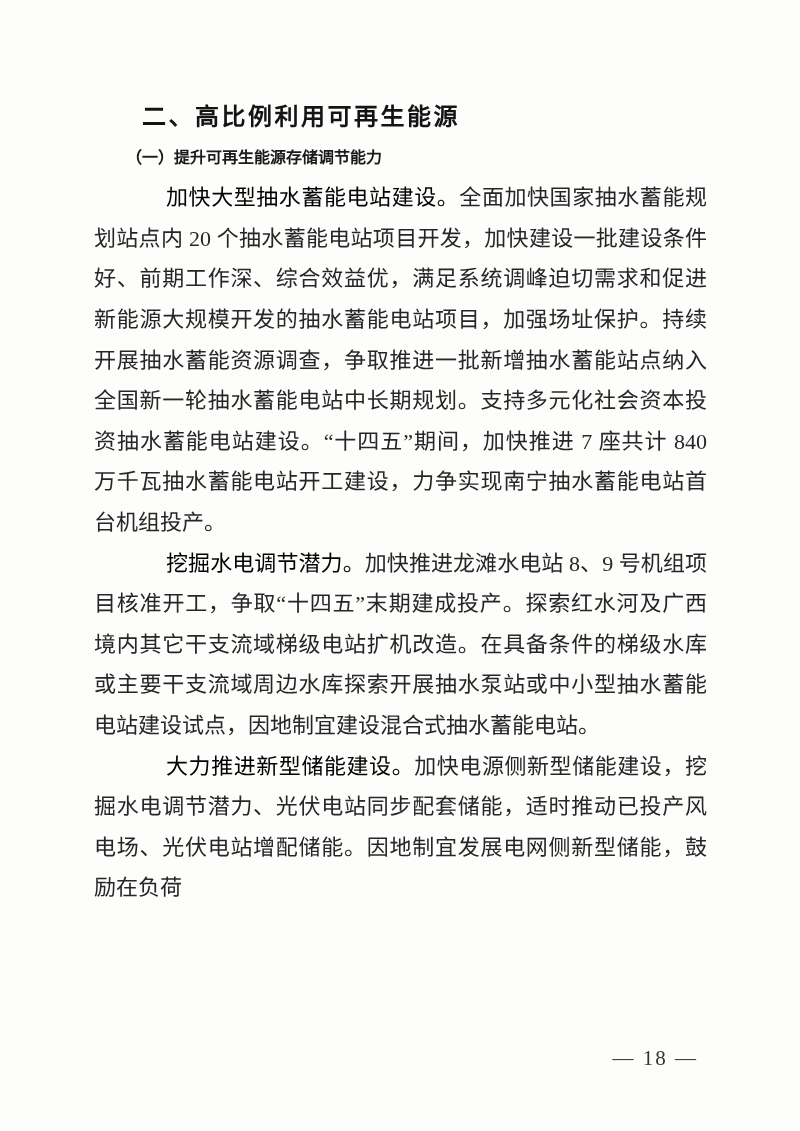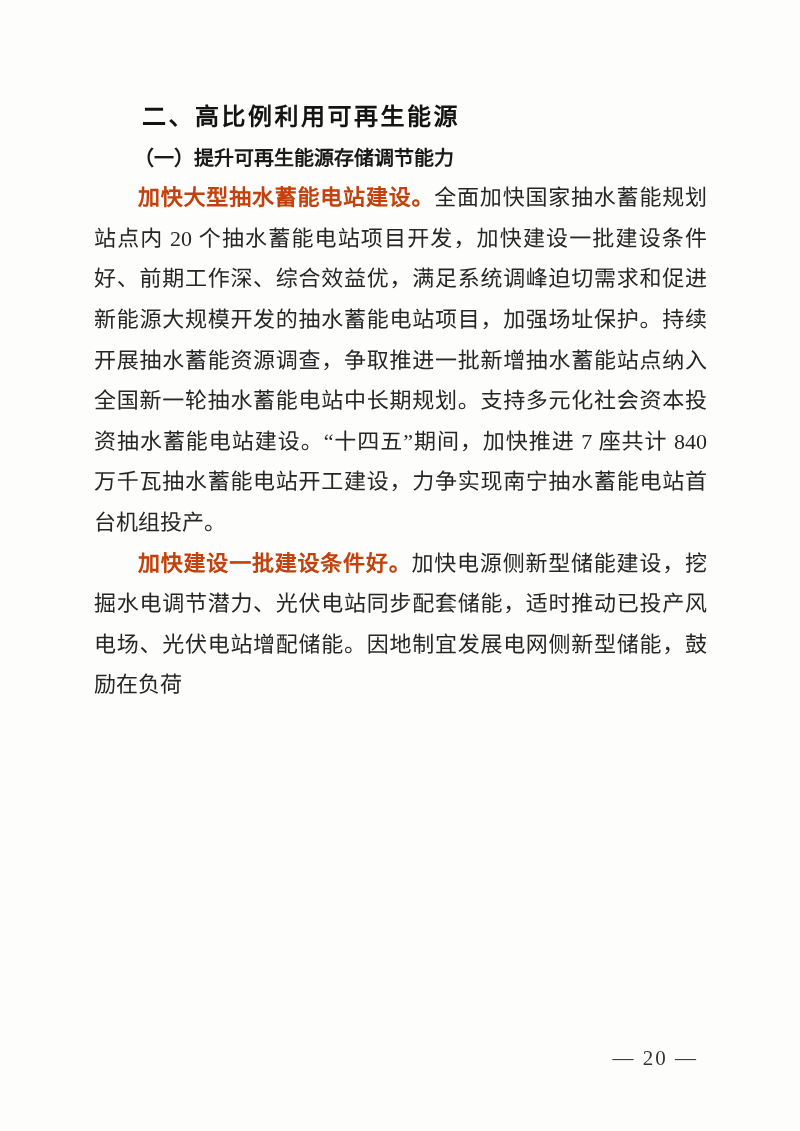--- a/index.html
+++ b/index.html
@@ -35,28 +35,29 @@
   }
   h1.doc-heading-1 {
     font-family: "Liberation Sans", "DejaVu Sans", sans-serif;
     font-size: 24px;
     font-weight: 700;
     letter-spacing: 2.5px;
     color: #141414;
     line-height: 40.6px;
   }
   h2.doc-heading-2 {
-    font-size: 20px;
+    font-size: 16px;
     font-weight: 700;
     color: #1a1a1a;
     line-height: 40.6px;
   }
   .para-lead {
-    font-weight: 700;
-    color: #c2410c;
+    font-weight: 400;
+    color: #000000;
+    margin-left: 28px;
   }
   .page-number {
     position: absolute;
     top: 1043px;
     right: 102px;
     font-size: 21px;
     line-height: 30px;
     color: #333333;
     letter-spacing: 2px;
   }
@@ -67,19 +68,20 @@
 <div class="page">
   <div class="content">
 
     <h1 class="doc-heading-1">二、高比例利用可再生能源</h1>
 
 
     <h2 class="doc-heading-2">（一）提升可再生能源存储调节能力</h2>
 
     <p><span class="para-lead">加快大型抽水蓄能电站建设。</span><span>全面加快国家抽水蓄能规划站点内 20 个抽水蓄能电站项目开发，加快建设一批建设条件好、前期工作深、综合效益优，满足系统调峰迫切需求和促进新能源大规模开发的抽水蓄能电站项目，加强场址保护。持续开展抽水蓄能资源调查，争取推进一批新增抽水蓄能站点纳入全国新一轮抽水蓄能电站中长期规划。支持多元化社会资本投资抽水蓄能电站建设。“十四五”期间，加快推进 7 座共计 840 万千瓦抽水蓄能电站开工建设，力争实现南宁抽水蓄能电站首台机组投产。</span></p>
 
+    <p><span class="para-lead">挖掘水电调节潜力。</span><span>加快推进龙滩水电站 8、9 号机组项目核准开工，争取“十四五”末期建成投产。探索红水河及广西境内其它干支流域梯级电站扩机改造。在具备条件的梯级水库或主要干支流域周边水库探索开展抽水泵站或中小型抽水蓄能电站建设试点，因地制宜建设混合式抽水蓄能电站。</span></p>
 
-    <p><span class="para-lead">加快建设一批建设条件好。</span><span>加快电源侧新型储能建设，挖掘水电调节潜力、光伏电站同步配套储能，适时推动已投产风电场、光伏电站增配储能。因地制宜发展电网侧新型储能，鼓励在负荷</span></p>
+    <p><span class="para-lead">大力推进新型储能建设。</span><span>加快电源侧新型储能建设，挖掘水电调节潜力、光伏电站同步配套储能，适时推动已投产风电场、光伏电站增配储能。因地制宜发展电网侧新型储能，鼓励在负荷</span></p>
 
   </div>
 
-  <div class="page-number">— 20 —</div>
+  <div class="page-number">— 18 —</div>
 </div>
 
 </body></html>

